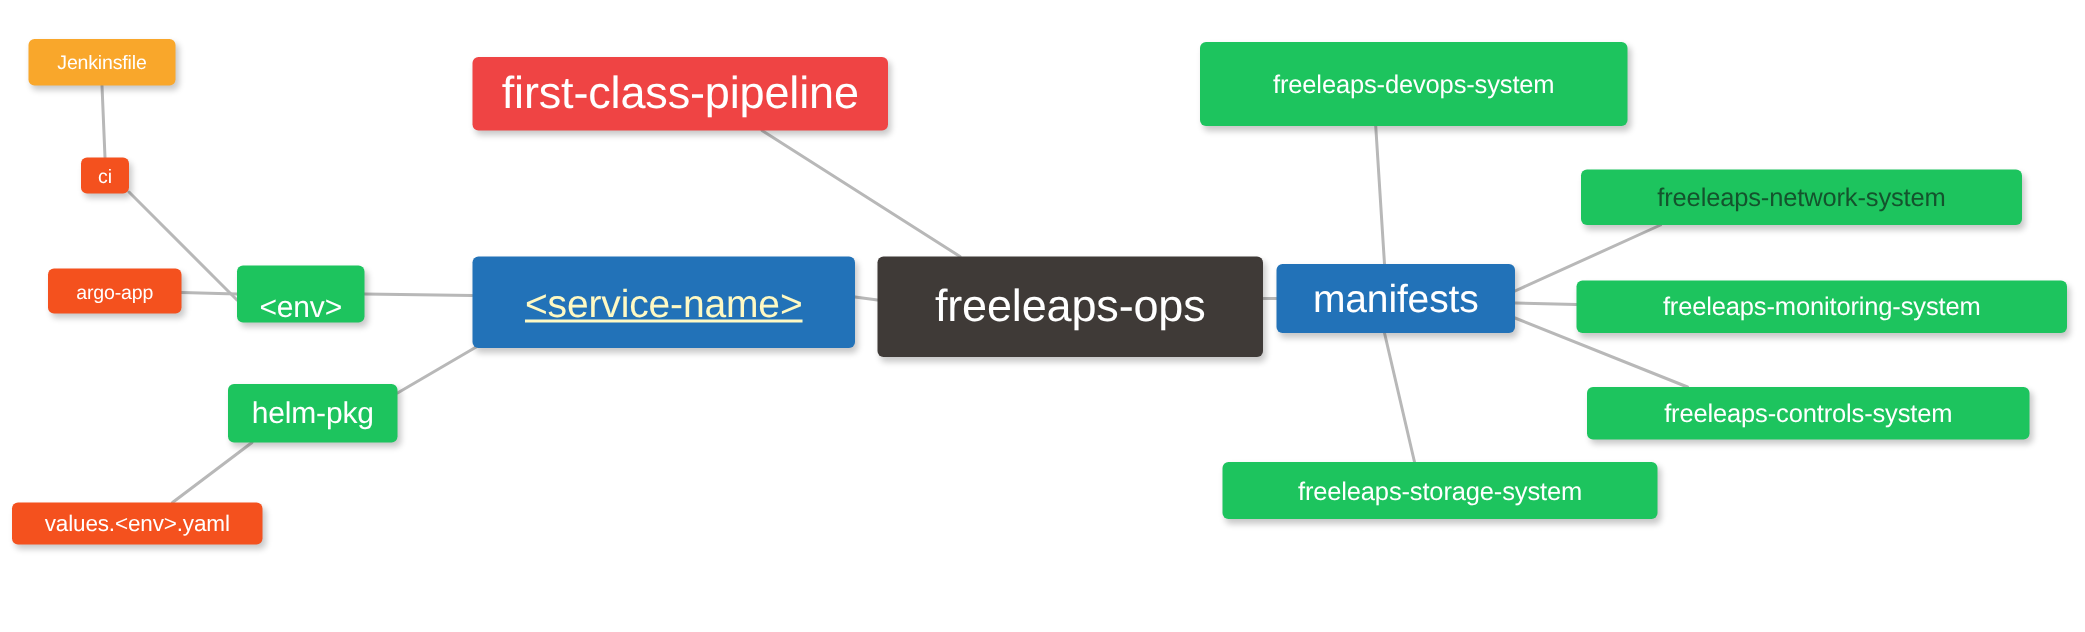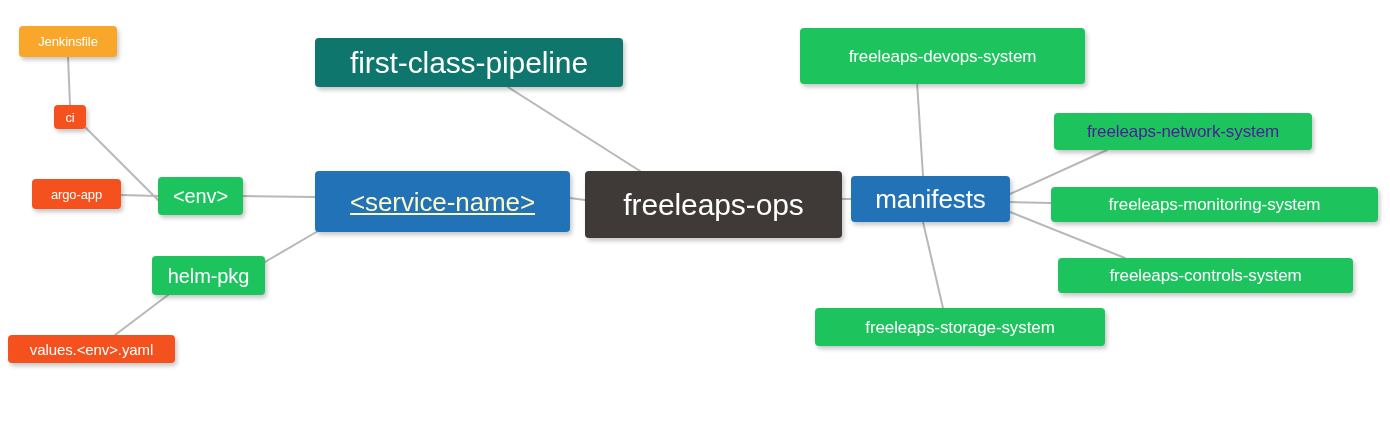--- a/index.html
+++ b/index.html
@@ -80,42 +80,42 @@
       </div>
       <div class="node t-xs" style="left: 54px; top: 105px; width: 32px; height: 24px; background: rgb(244, 81, 30); color: rgb(255, 255, 255);">
         <span>ci</span>
       </div>
       <div class="node t-xs" style="left: 32px; top: 179px; width: 89px; height: 30px; background: rgb(244, 81, 30); color: rgb(255, 255, 255); text-align: right;">
         <span>argo-app</span>
       </div>
       <div class="node t-sm" style="left: 8px; top: 335px; width: 167px; height: 28px; background: rgb(244, 81, 30); color: rgb(255, 255, 255);">
         <span>values.&lt;env&gt;.yaml</span>
       </div>
-      <div class="node t-lg" style="left: 158px; top: 177px; width: 85px; height: 38px; background: rgb(29, 196, 94); color: rgb(255, 255, 255);">
+      <div class="node t-lg" style="left: 158px; top: 177px; width: 85px; height: 38px; background: rgb(29, 196, 94); color: rgb(255, 255, 255); align-items: flex-end;">
         <span>&lt;env&gt;</span>
       </div>
       <div class="node t-lg" style="left: 152px; top: 256px; width: 113px; height: 39px; background: rgb(29, 196, 94); color: rgb(255, 255, 255);">
         <span>helm-pkg</span>
       </div>
-      <div class="node t-xxl" style="left: 315px; top: 38px; width: 308px; height: 49px; background: #0f766e; color: rgb(255, 255, 255);">
+      <div class="node t-xxl" style="left: 315px; top: 38px; width: 277px; height: 49px; background: #ef4444; color: rgb(255, 255, 255);">
         <span>first-class-pipeline</span>
       </div>
       <div class="node t-xl" style="left: 315px; top: 171px; width: 255px; height: 61px; background: rgb(34, 114, 184); color: #fef9c3; text-decoration: underline;">
         <span>&lt;service-name&gt;</span>
       </div>
       <div class="node t-xxl root" style="left: 585px; top: 171px; width: 257px; height: 67px; background: rgb(63, 58, 55); color: rgb(255, 255, 255);">
         <span>freeleaps-ops</span>
       </div>
       <div class="node t-xl" style="left: 851px; top: 176px; width: 159px; height: 46px; background: rgb(34, 114, 184); color: rgb(255, 255, 255); text-align: center;">
         <span>manifests</span>
       </div>
       <div class="node t-md" style="left: 800px; top: 28px; width: 285px; height: 56px; background: rgb(29, 196, 94); color: rgb(255, 255, 255);">
         <span>freeleaps-devops-system</span>
       </div>
-      <div class="node t-md" style="left: 1054px; top: 113px; width: 258px; height: 37px; background: rgb(29, 196, 94); color: #4c1d95;">
+      <div class="node t-md" style="left: 1054px; top: 113px; width: 294px; height: 37px; background: rgb(29, 196, 94); color: #14532d;">
         <span>freeleaps-network-system</span>
       </div>
       <div class="node t-md" style="left: 1051px; top: 187px; width: 327px; height: 35px; background: rgb(29, 196, 94); color: rgb(255, 255, 255); text-align: right;">
         <span>freeleaps-monitoring-system</span>
       </div>
       <div class="node t-md" style="left: 1058px; top: 258px; width: 295px; height: 35px; background: rgb(29, 196, 94); color: rgb(255, 255, 255);">
         <span>freeleaps-controls-system</span>
       </div>
       <div class="node t-md" style="left: 815px; top: 308px; width: 290px; height: 38px; background: rgb(29, 196, 94); color: rgb(255, 255, 255);">
         <span>freeleaps-storage-system</span>

